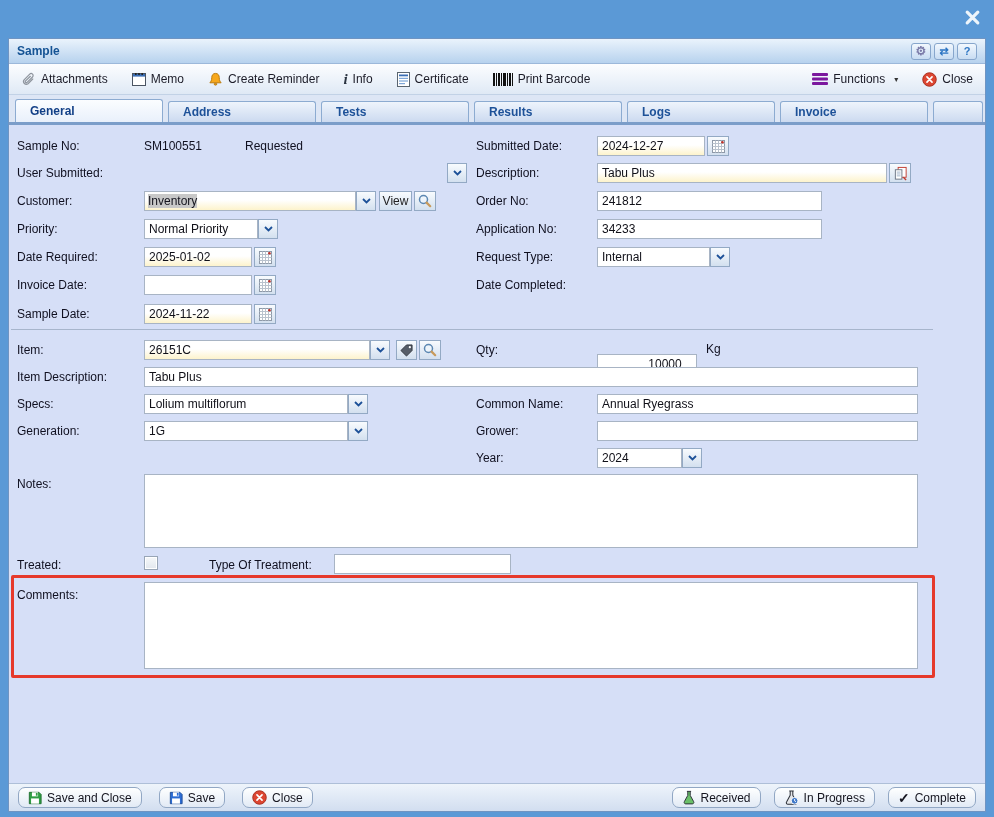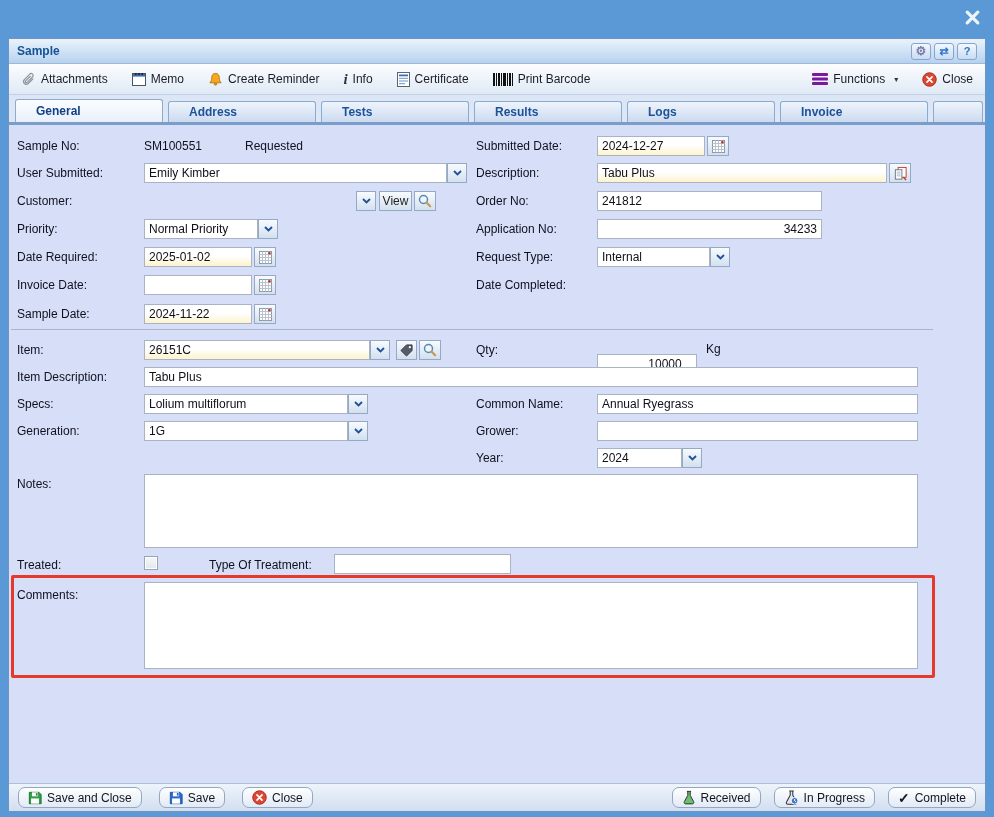--- a/index.html
+++ b/index.html
@@ -38,21 +38,21 @@
   .caret{font-size:8px;color:#333;margin-left:4px}
 
   .tabstrip{
     flex:0 0 28px;box-sizing:border-box;display:flex;gap:5px;align-items:flex-end;
     padding:4px 0 0 6px;border-bottom:3px solid #7b9dc9;background:#dde6f5;
   }
   .tab{
     width:148px;height:21px;box-sizing:border-box;cursor:pointer;
     border:1px solid #8cabd1;border-bottom:none;border-radius:3px 3px 0 0;
     background:linear-gradient(#eef4fc,#ccdaf0);
-    color:#1d5198;font-weight:bold;display:flex;align-items:center;padding-left:20px;
+    color:#1d5198;font-weight:bold;display:flex;align-items:center;padding-left:14px;
   }
   .tab.active{height:23px;background:linear-gradient(#fbfdff,#e9f0fb);color:#123f86}
   .tab.filler{width:50px;padding-left:0}
 
   .panel{flex:1;position:relative;background:#d6dff7}
   .lbl{position:absolute;white-space:nowrap;color:#101020}
   .val{position:absolute;white-space:nowrap;color:#101020}
   .txt{
     position:absolute;height:20px;box-sizing:border-box;border:1px solid #a8b4c4;
     background:#fff;color:#101018;font:12px "Liberation Sans",sans-serif;padding:0 4px;
@@ -226,39 +226,41 @@
     <input class="txt yellowish" style="left: 588px; top: 11px; width: 108px;" value="2024-12-27">
     <button class="btn-sq" style="left:698px;top:11px;width:22px">
       <svg width="13" height="13" viewBox="0 0 13 13">
           <rect x=".5" y=".5" width="12" height="12" fill="#fff" stroke="#8e99a8"></rect>
           <path d="M.5 3.5h12M3.5 .5v12M6.5 .5v12M9.5 .5v12M.5 6.5h12M.5 9.5h12" stroke="#b9c2cd" fill="none"></path>
           <circle cx="10.4" cy="2.3" r="1.3" fill="#c03028"></circle>
         </svg>
     </button>
 
     <div class="lbl" style="left:8px;top:41px">User Submitted:</div>
-    <input class="txt" style="left: 135px; top: 38px; width: 303px;" value="Emily Kimber">
     <button class="btn-sq" style="left:438px;top:38px;width:20px">
       <svg width="9" height="6" viewBox="0 0 9 6">
           <path d="M1 1l3.5 3.5L8 1" fill="none" stroke="#1d5198" stroke-width="1.8"></path>
         </svg>
     </button>
 
     <div class="lbl" style="left:467px;top:41px">Description:</div>
     <input class="txt yellowish" style="left: 588px; top: 38px; width: 290px;" value="Tabu Plus">
     <button class="btn-sq" style="left:880px;top:38px;width:22px">
       <svg width="15" height="15" viewBox="0 0 16 16">
           <rect x="5.5" y="1.5" width="8.5" height="10.5" fill="#fff" stroke="#c23b2e"></rect>
           <path d="M11 12l3 3" stroke="#c23b2e" stroke-width="1.4"></path>
           <rect x="2.5" y="4" width="7" height="10" fill="#fff" stroke="#6a7482"></rect>
           <path d="M4 6.5h4M4 8.5h4M4 10.5h4" stroke="#9cb0c6"></path>
         </svg>
     </button>
 
     <div class="lbl" style="left:8px;top:69px">Customer:</div>
+    <div class="combo-display" style="left:135px;top:66px;width:212px">
+      <span class="sel-text">Inventory</span>
+    </div>
     <button class="btn-sq" style="left:347px;top:66px;width:20px">
       <svg width="9" height="6" viewBox="0 0 9 6">
           <path d="M1 1l3.5 3.5L8 1" fill="none" stroke="#1d5198" stroke-width="1.8"></path>
         </svg>
     </button>
     <button class="btn-sq" style="left:370px;top:66px;width:33px">
         <span>View</span>
       </button>
     <button class="btn-sq" style="left:405px;top:66px;width:22px">
       <svg width="14" height="14" viewBox="0 0 14 14">
@@ -272,21 +274,21 @@
 
     <div class="lbl" style="left:8px;top:97px">Priority:</div>
     <input class="txt" style="left: 135px; top: 94px; width: 114px;" value="Normal Priority">
     <button class="btn-sq" style="left:249px;top:94px;width:20px">
       <svg width="9" height="6" viewBox="0 0 9 6">
           <path d="M1 1l3.5 3.5L8 1" fill="none" stroke="#1d5198" stroke-width="1.8"></path>
         </svg>
     </button>
 
     <div class="lbl" style="left:467px;top:97px">Application No:</div>
-    <input class="txt" style="left: 588px; top: 94px; width: 225px; text-align: right;" value="34233">
+    <input class="txt" style="left: 588px; top: 94px; width: 225px;" value="34233">
 
     <div class="lbl" style="left:8px;top:125px">Date Required:</div>
     <input class="txt yellowish" style="left: 135px; top: 122px; width: 108px;" value="2025-01-02">
     <button class="btn-sq" style="left:245px;top:122px;width:22px">
       <svg width="13" height="13" viewBox="0 0 13 13">
           <rect x=".5" y=".5" width="12" height="12" fill="#fff" stroke="#8e99a8"></rect>
           <path d="M.5 3.5h12M3.5 .5v12M6.5 .5v12M9.5 .5v12M.5 6.5h12M.5 9.5h12" stroke="#b9c2cd" fill="none"></path>
           <circle cx="10.4" cy="2.3" r="1.3" fill="#c03028"></circle>
         </svg>
     </button>

